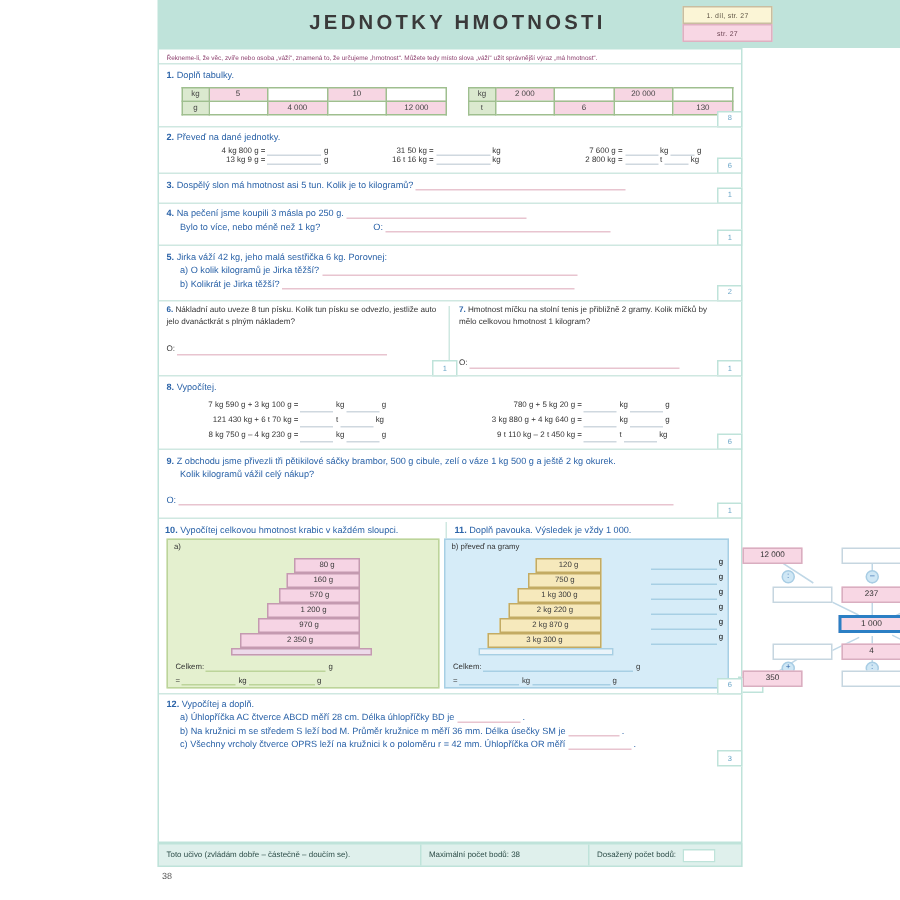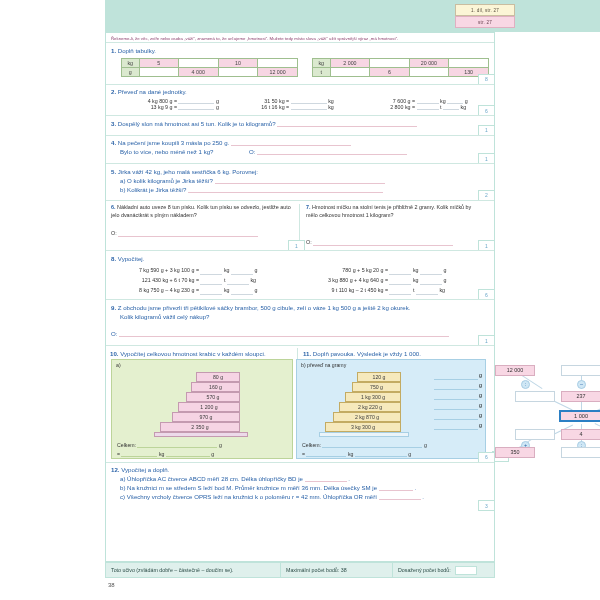--- a/index.html
+++ b/index.html
@@ -128,20 +128,21 @@
   .fsep{ border-left:1px solid #bfe3da; }
   .fbox{ width:22px; height:9px; background:#fff; border:1px solid #bfe3da; margin-left:4px; }
   .pagenum{ position:absolute; left:108px; top:582px; font-size:6px; color:#555; }
 </style>
 </head>
 <body>
 
 <div class="page">
 
   <div class="header-band"></div>
+  <div class="header-title">JEDNOTKY HMOTNOSTI</div>
   <div class="badge-wrap">
     <div class="badge b1">1. díl, str. 27</div>
     <div class="badge b2">str. 27</div>
   </div>
 
   <div class="sheet">
 
     <div class="intro">Řekneme-li, že věc, zvíře nebo osoba „váží“, znamená to, že určujeme „hmotnost“. Můžete tedy místo slova „váží“ užít správnější výraz „má hmotnost“.</div>
 
     <div class="block">

